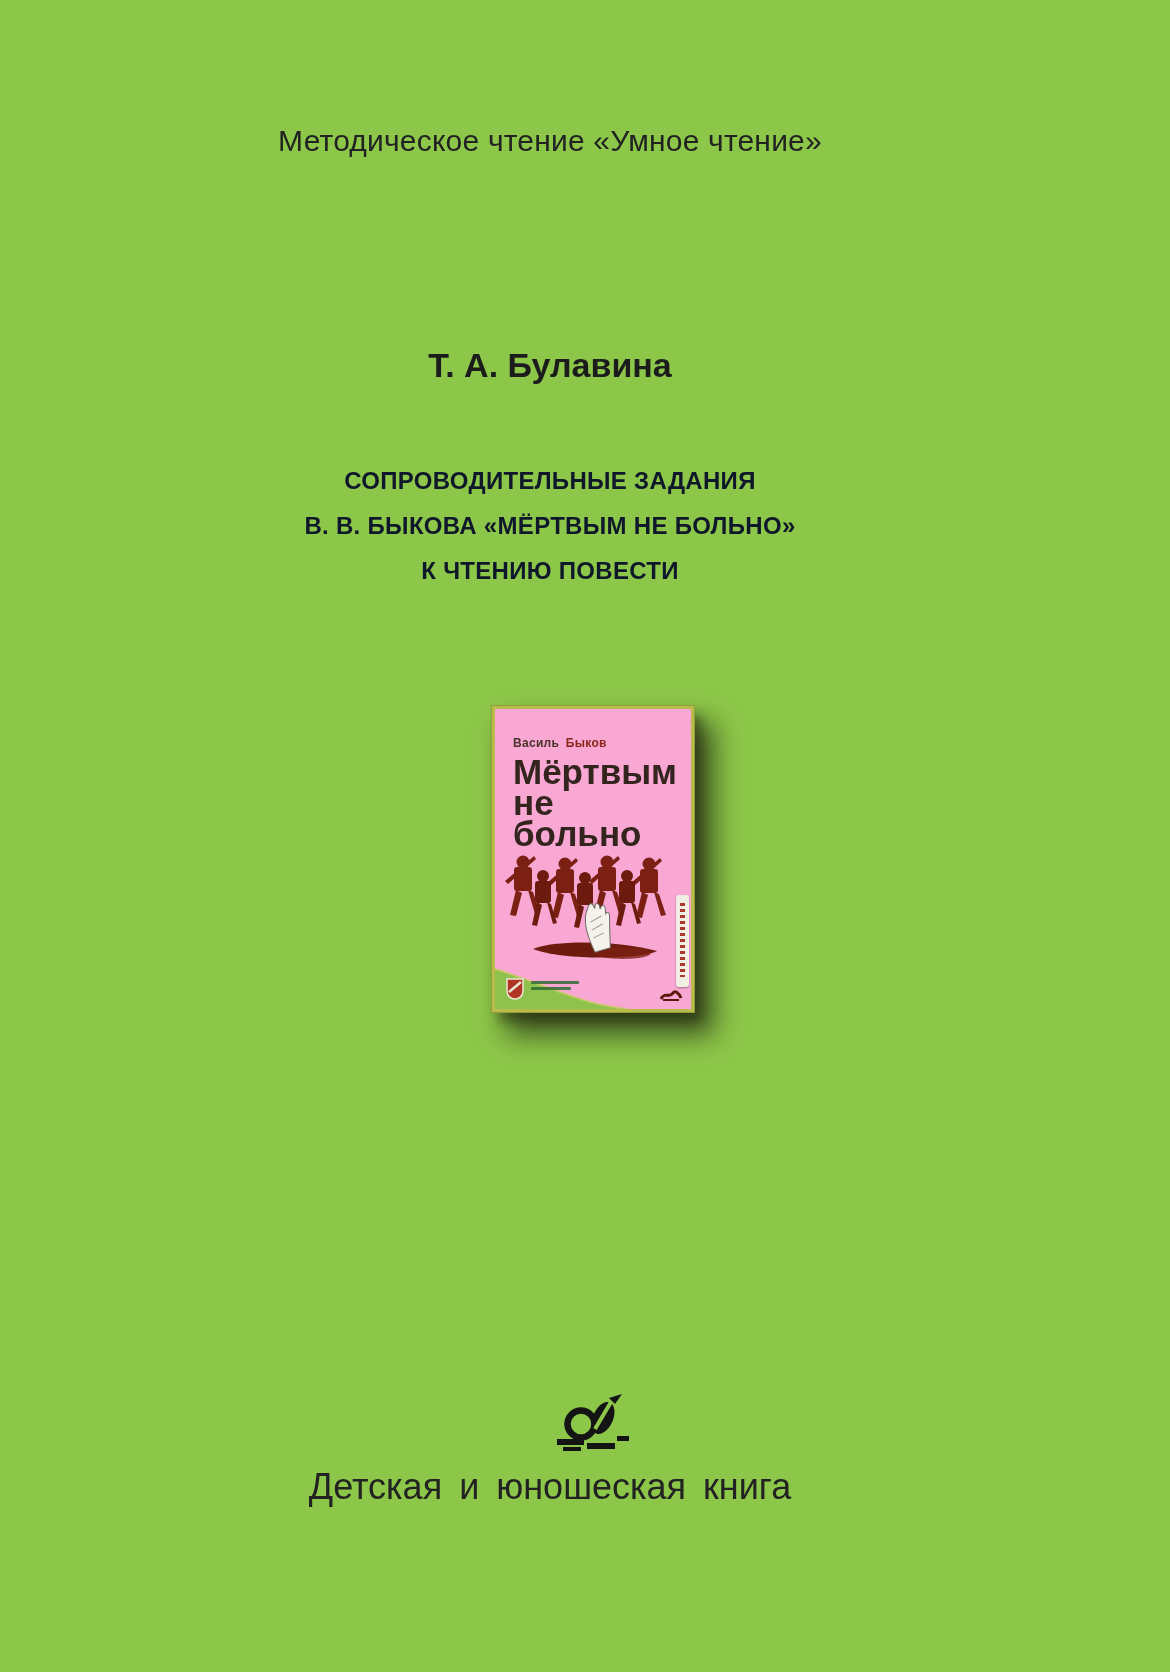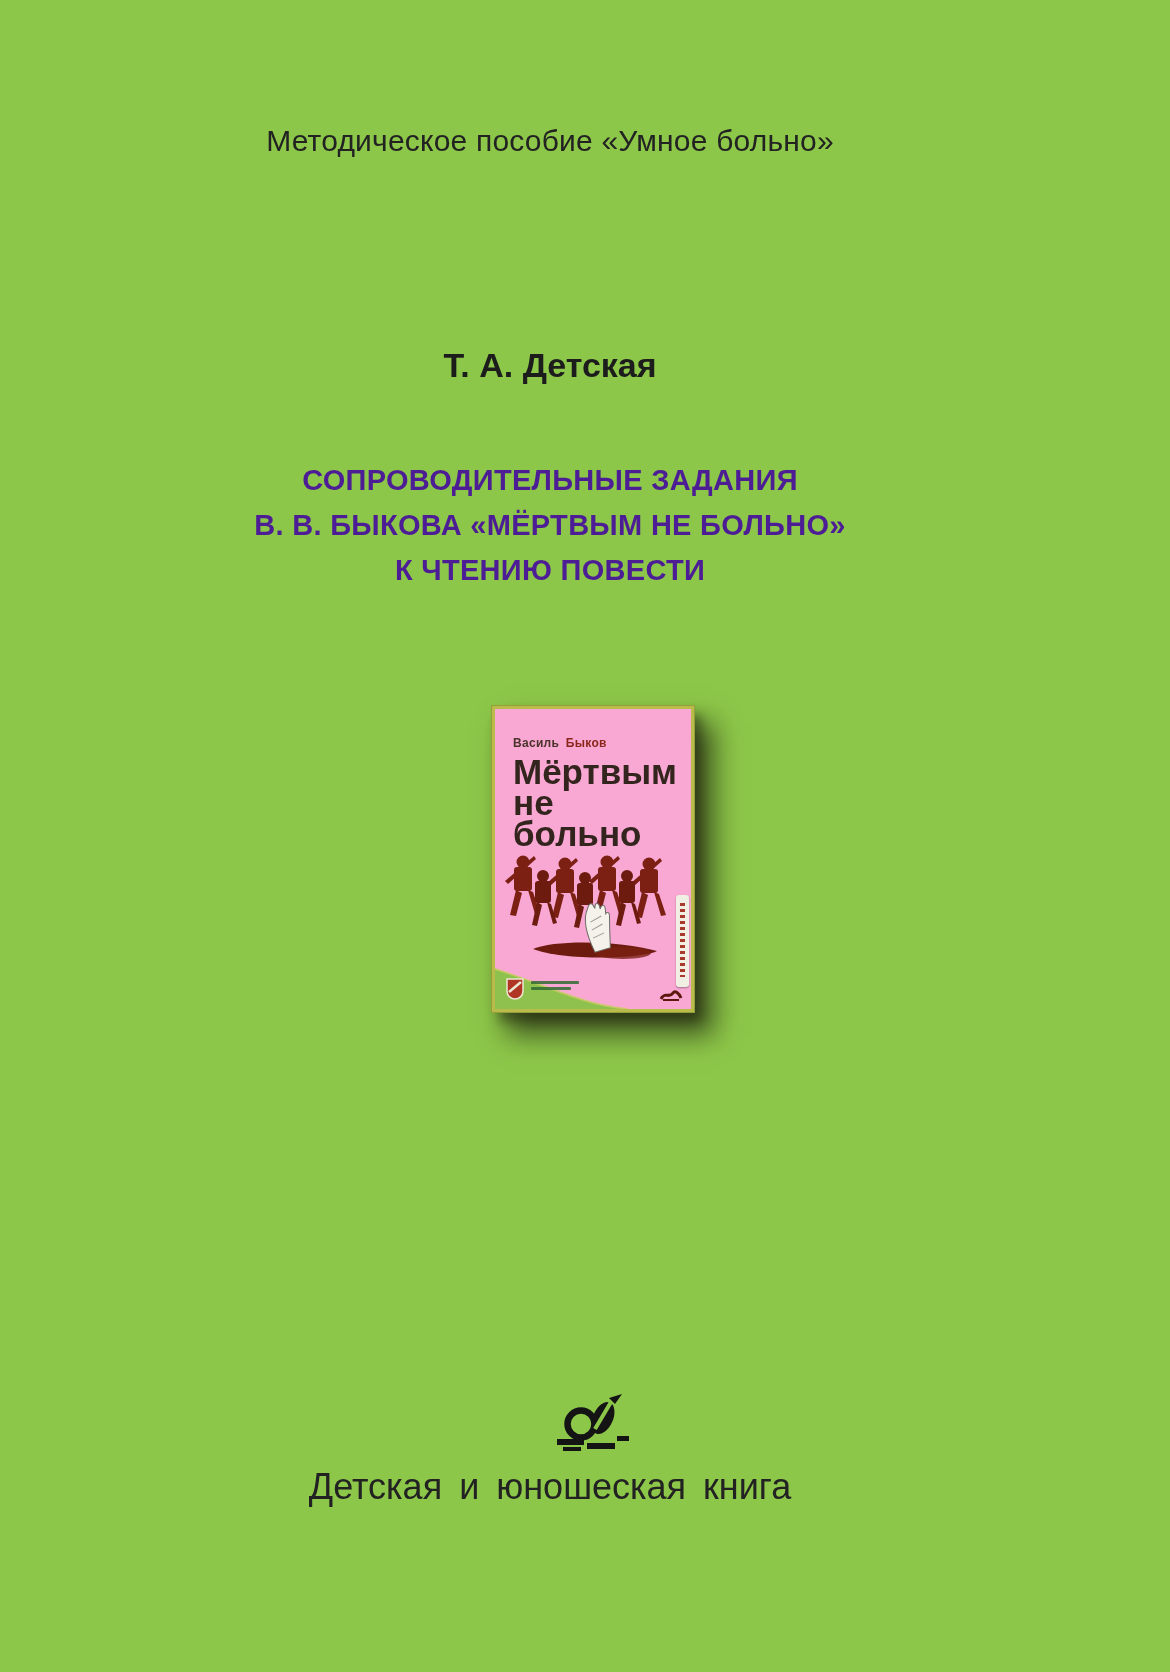--- a/index.html
+++ b/index.html
@@ -7,21 +7,21 @@
     position:relative;
     width:1170px;height:1672px;
     background:#8dc749;
     overflow:hidden;
     font-family:"Liberation Sans", sans-serif;
     color:#1f1f1f;
   }
   .text-center{position:absolute;left:0;width:1100px;text-align:center;}
   .series-label{top:124px;font-size:30px;letter-spacing:.2px;color:#222;}
   .author-name{top:346px;font-size:34px;font-weight:700;color:#1c1c1c;}
-  .title-block{top:458px;font-size:29px;font-weight:700;line-height:45px;color:#4c1d95;letter-spacing:.3px;}
+  .title-block{top:458px;font-size:24px;font-weight:700;line-height:45px;color:#0f172a;letter-spacing:.3px;}
 
   
   .cover{
     position:absolute;left:492px;top:706px;
     width:196px;height:300px;
     background:#f9a8d4;
     border:3px solid #b9bc4a;
     box-shadow:0 0 0 1px #93a03a,
                7px 9px 10px rgba(20,16,8,.38),
                17px 20px 26px 3px rgba(14,12,6,.62);
@@ -49,23 +49,23 @@
   
   .publisher-logo{position:absolute;left:557px;top:1394px;}
   .publisher-name{top:1466px;font-size:36px;word-spacing:7px;color:#222;}
   .city-name{top:1504px;font-size:28px;color:#222;}
 </style>
 </head>
 <body>
 
 <div class="page">
 
-  <div class="text-center series-label">Методическое пособие «Умное больно»</div>
+  <div class="text-center series-label">Методическое чтение «Умное чтение»</div>
 
-  <div class="text-center author-name">Т. А. Детская</div>
+  <div class="text-center author-name">Т. А. Булавина</div>
 
   <div class="text-center title-block">
     <div>СОПРОВОДИТЕЛЬНЫЕ ЗАДАНИЯ</div>
     <div>В. В. БЫКОВА «МЁРТВЫМ НЕ БОЛЬНО»</div>
     <div>К ЧТЕНИЮ ПОВЕСТИ</div>
   </div>
 
   <div class="cover">
 
     <div class="cover-author">

